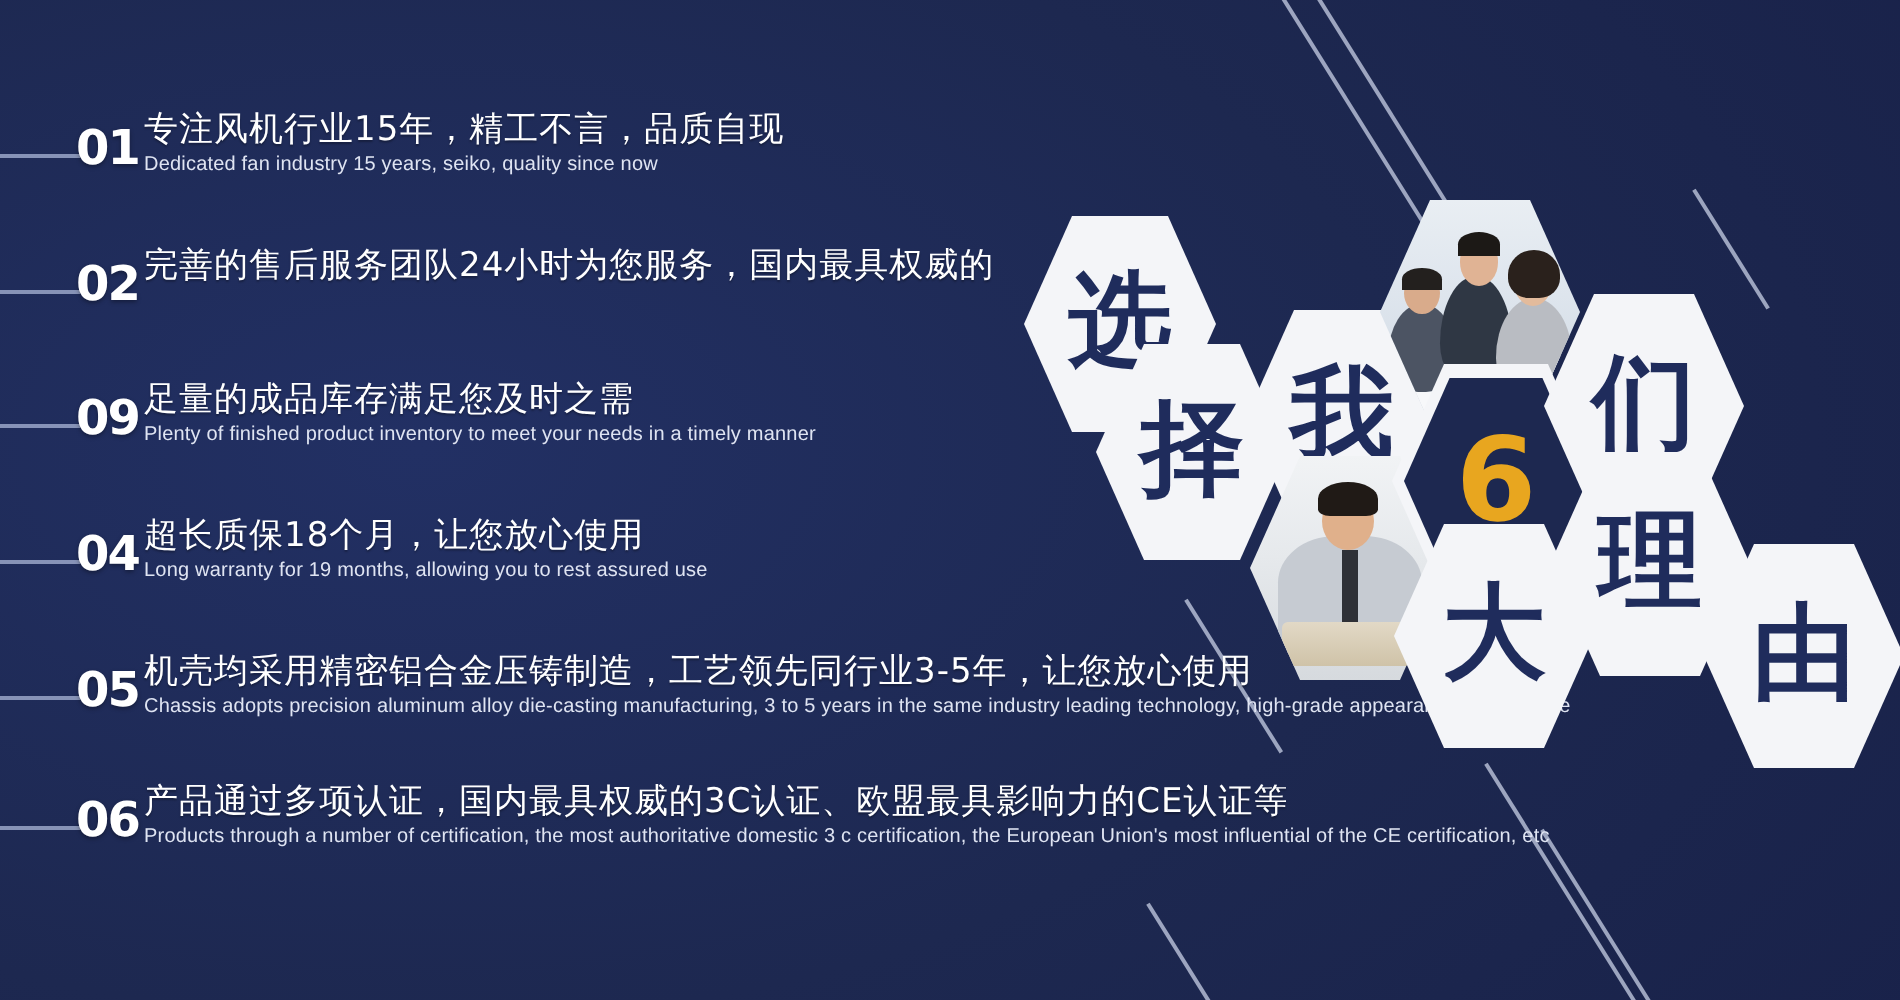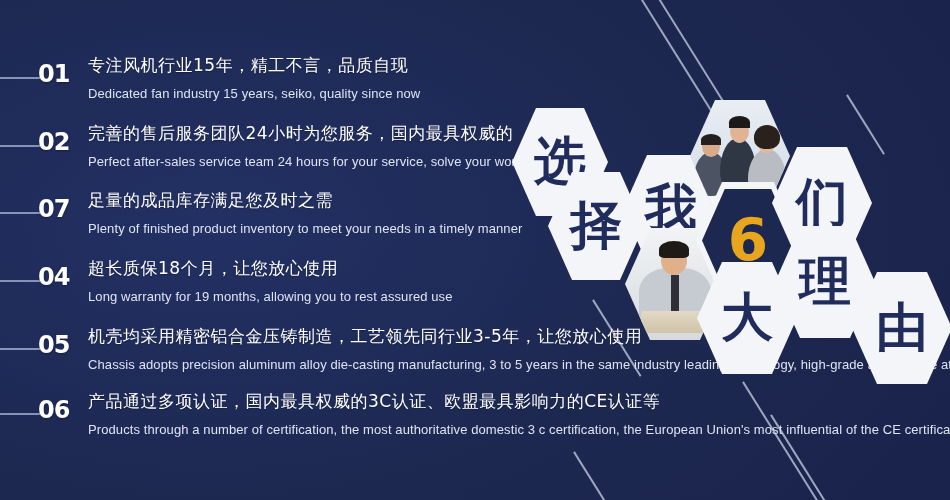--- a/index.html
+++ b/index.html
@@ -25,31 +25,31 @@
     position:absolute;left:0;top:-1px;width:40px;height:2px;
     background:#9aa6c8;opacity:.85;
   }
   .num{
     position:absolute;left:38px;top:-26px;
     font-size:24px;font-weight:bold;color:#ffffff;
     letter-spacing:-1px;line-height:44px;
     font-family:"DejaVu Sans","Liberation Sans",sans-serif;
     text-shadow:0 1px 2px rgba(0,0,0,.35);
   }
-  .txtwrap{position:absolute;left:88px;top:-24px;}
+  .txtwrap{position:absolute;left:72px;top:-24px;}
   .cn{
     font-size:17px;color:#ffffff;line-height:22px;white-space:nowrap;
     font-family:"DejaVu Sans","Liberation Sans",sans-serif;
     letter-spacing:.5px;
     text-shadow:0 1px 1px rgba(0,0,0,.3);
   }
   .en{
-    font-size:13px;color:#dfe4f2;line-height:13px;white-space:nowrap;
+    font-size:10px;color:#dfe4f2;line-height:13px;white-space:nowrap;
     font-family:"Liberation Sans","DejaVu Sans",sans-serif;
-    letter-spacing:.1px;margin-top:11px;
+    letter-spacing:.1px;margin-top:0;
   }
 
   
   .hex{
     position:absolute;
     width:92px;height:104px;
     clip-path:polygon(25% 0%, 75% 0%, 100% 50%, 75% 100%, 25% 100%, 0% 50%);
     display:flex;align-items:center;justify-content:center;
     overflow:hidden;
   }
@@ -113,27 +113,26 @@
       <div class="cn">专注风机行业15年，精工不言，品质自现</div>
       <div class="en">Dedicated fan industry 15 years, seiko, quality since now</div>
     </div>
   </div>
 
   <div class="row" style="top:146px;">
     <div class="dash"></div>
     <div class="num">02</div>
     <div class="txtwrap">
       <div class="cn">完善的售后服务团队24小时为您服务，国内最具权威的</div>
-      <div class="en">Perfect after-sales service team 24 hours for your service, solve your worries</div>
     </div>
   </div>
 
   <div class="row" style="top:213px;">
     <div class="dash"></div>
-    <div class="num">07</div>
+    <div class="num">09</div>
     <div class="txtwrap">
       <div class="cn">足量的成品库存满足您及时之需</div>
       <div class="en">Plenty of finished product inventory to meet your needs in a timely manner</div>
     </div>
   </div>
 
   <div class="row" style="top:281px;">
     <div class="dash"></div>
     <div class="num">04</div>
     <div class="txtwrap">

